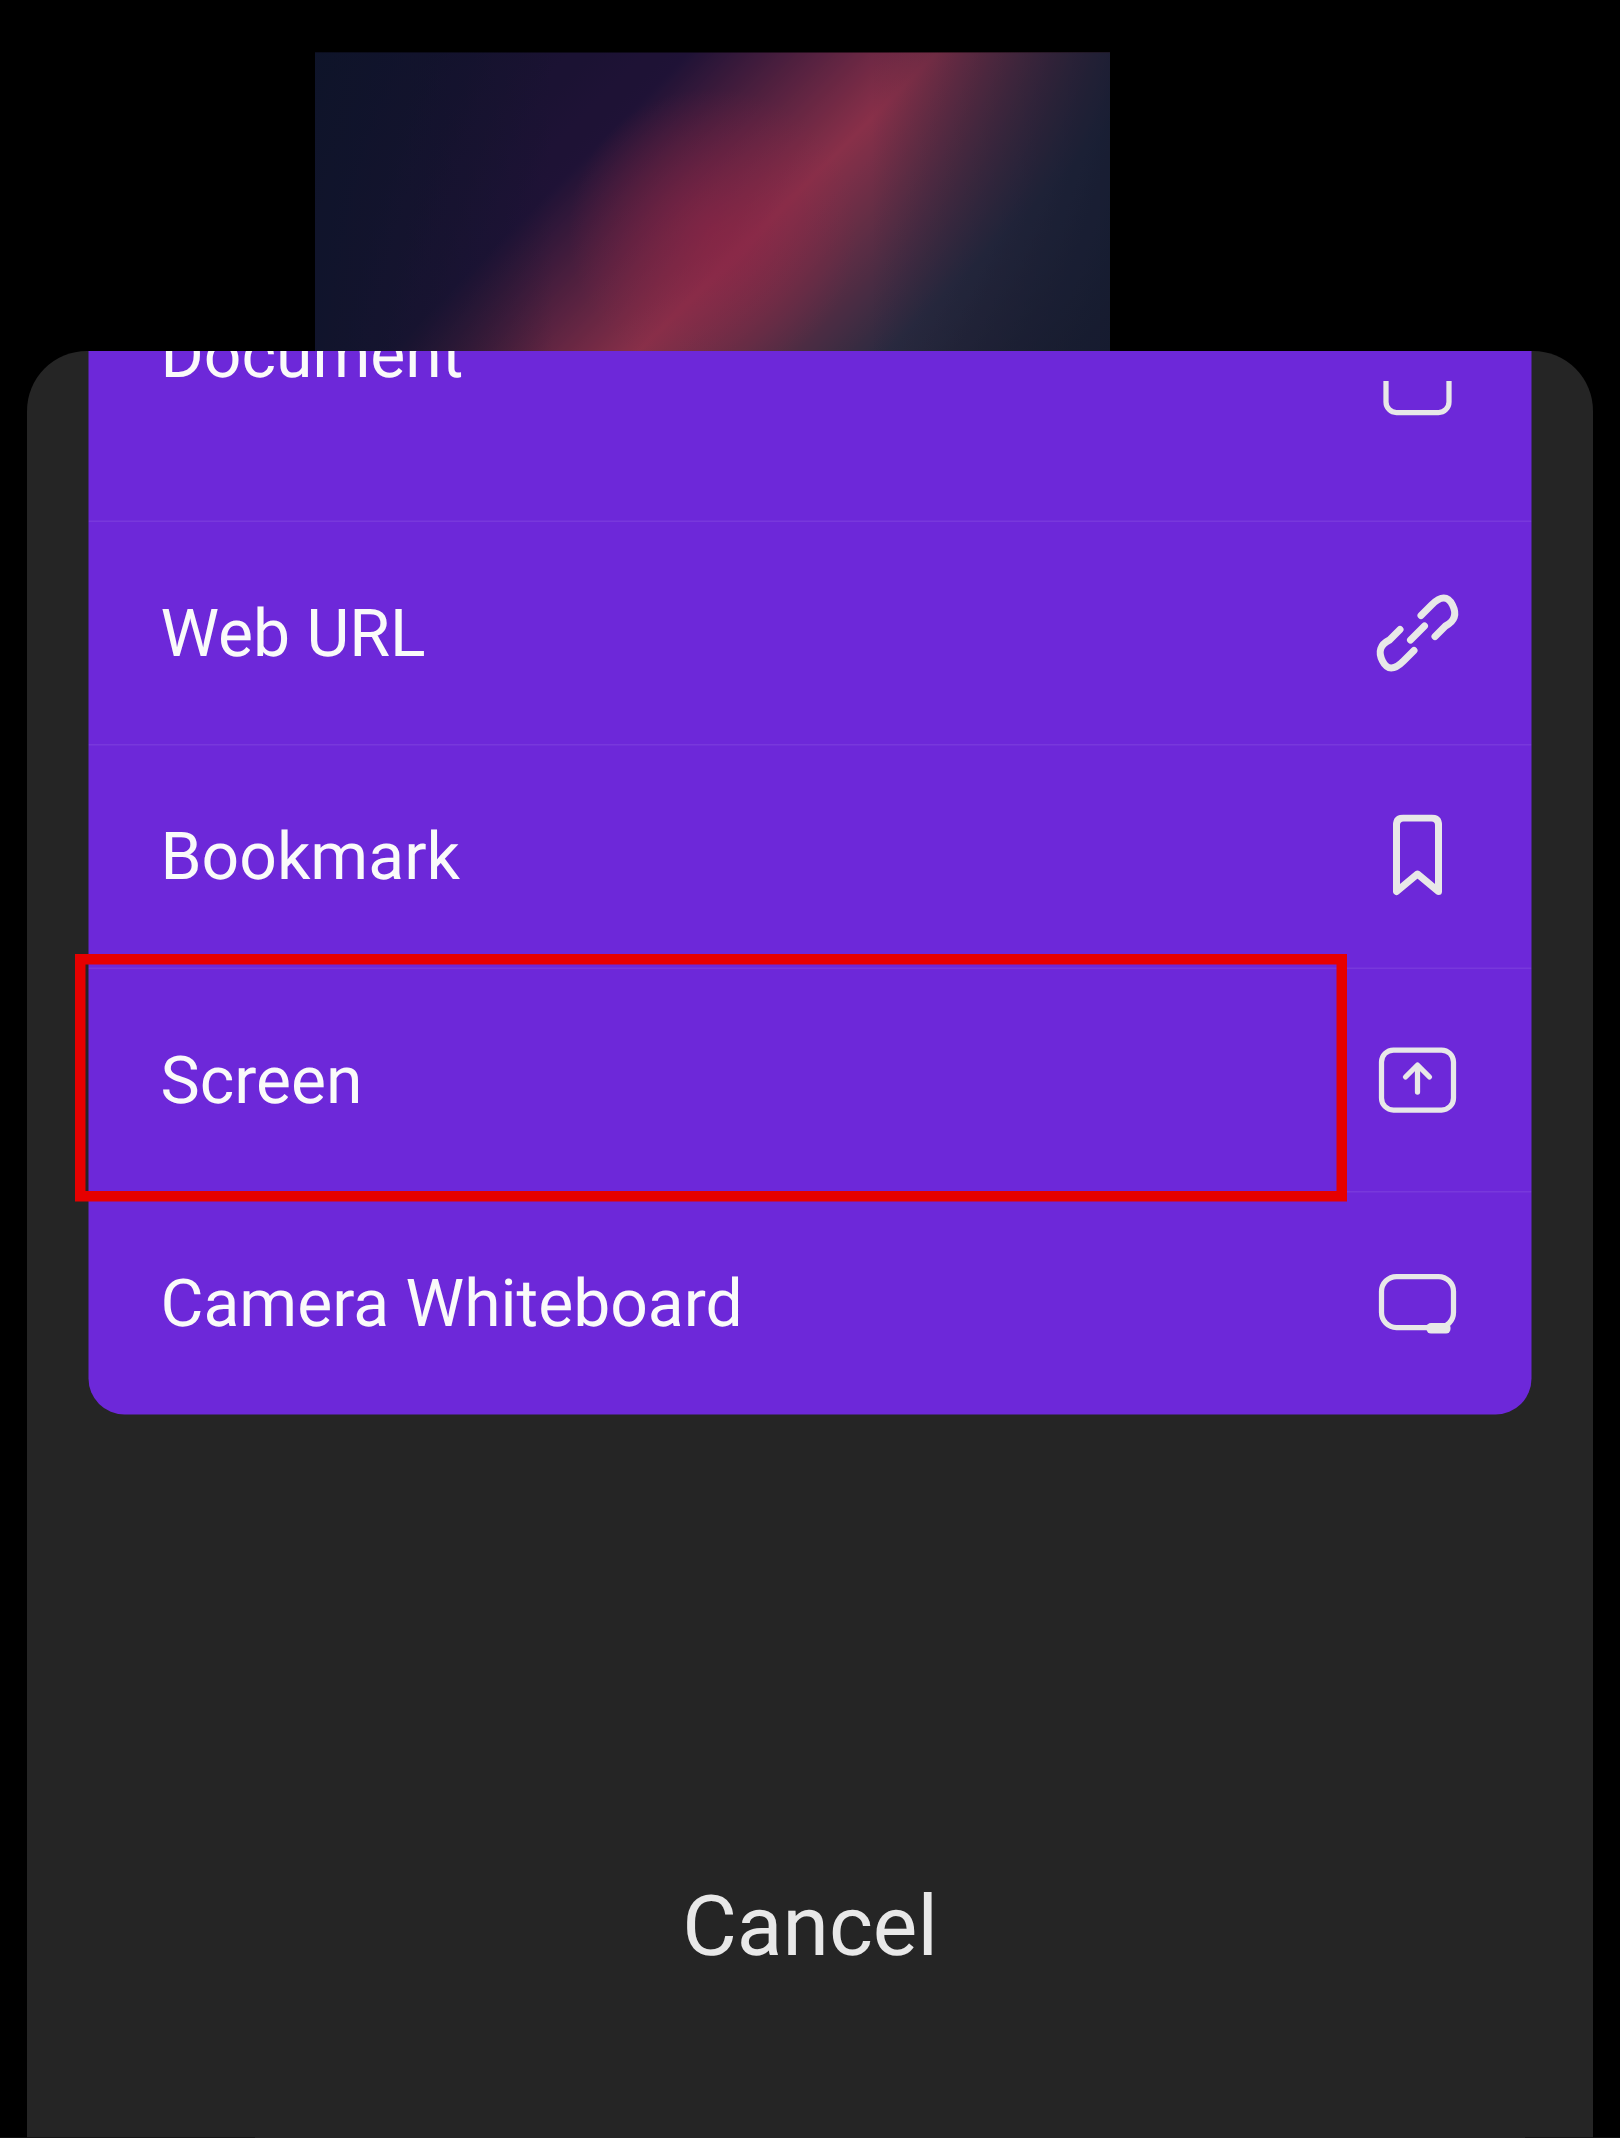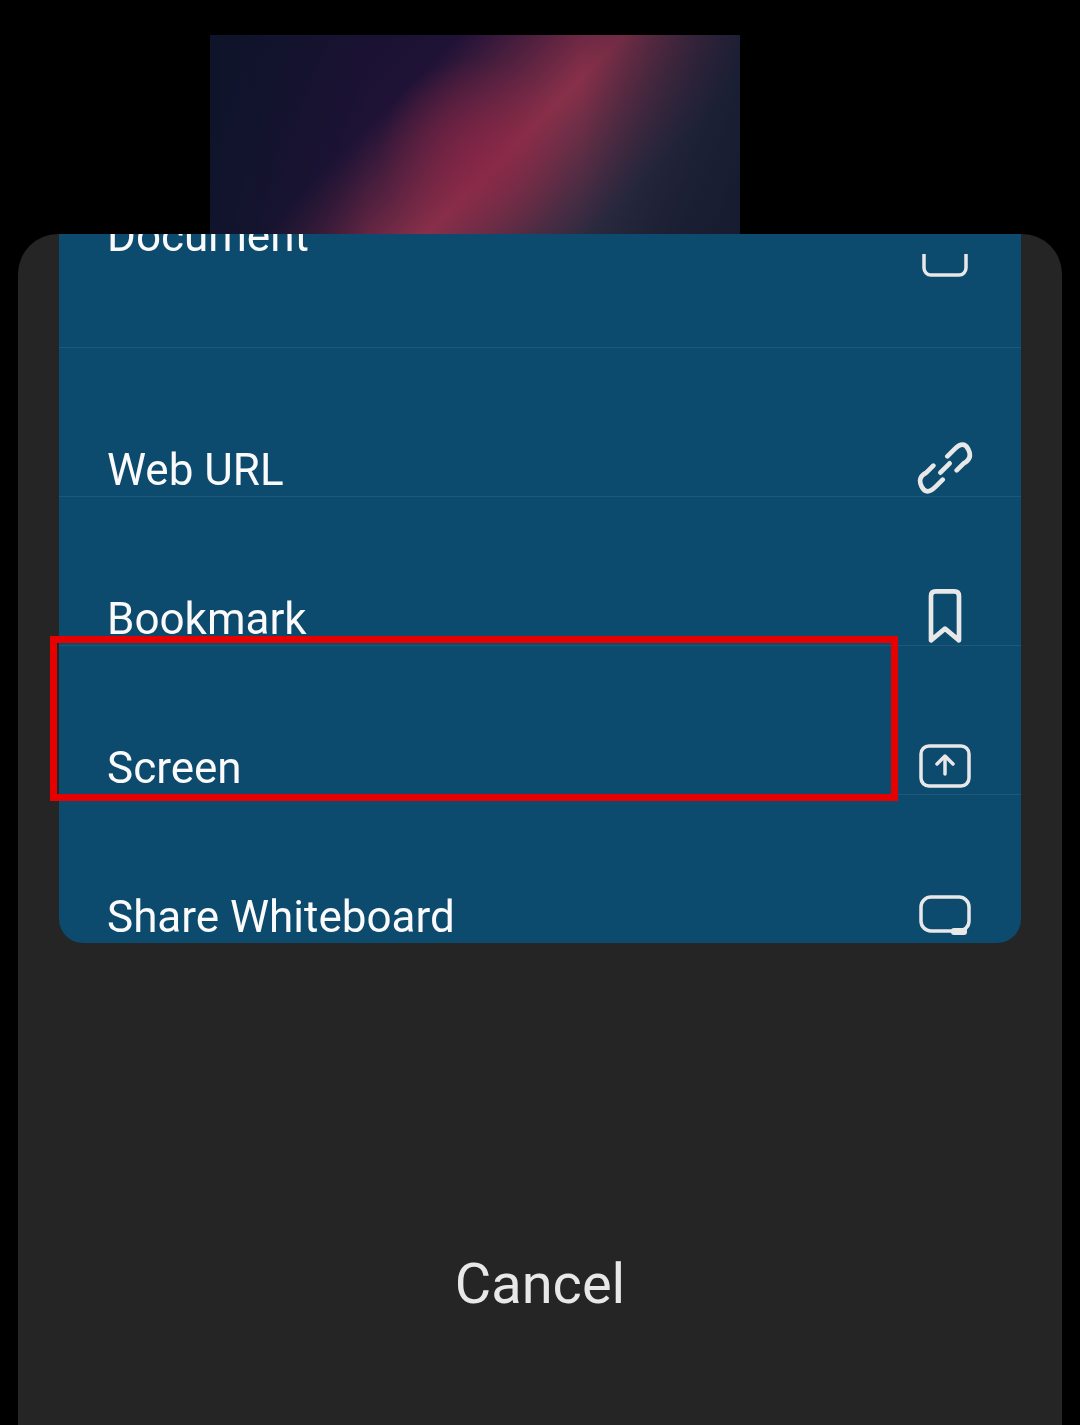--- a/index.html
+++ b/index.html
@@ -44,28 +44,28 @@
       left: 18px;
       right: 18px;
       bottom: 0;
       background: #252525;
       border-radius: 40px 40px 0 0;
       z-index: 2;
       overflow: hidden;
       padding-top: 0;
     }
     .options-container {
-      background: #0c4a6e;
+      background: #6d28d9;
       margin: 0 41px;
       border-radius: 0 0 24px 24px;
       overflow: hidden;
     }
     .option-row {
       display: flex;
-      align-items: flex-end;
+      align-items: center;
       justify-content: space-between;
       height: 149px;
       padding: 0 48px;
       border-top: 1px solid rgba(255,255,255,0.08);
     }
     .option-row:first-child {
       border-top: none;
       height: 113px;
       align-items: flex-start;
       padding-top: 0;
@@ -160,21 +160,21 @@
         <svg viewBox="0 0 56 48" fill="none" stroke="#e8e8e8" stroke-width="3.5" stroke-linecap="round" stroke-linejoin="round">
           <rect x="4" y="4" width="48" height="40" rx="8"></rect>
           <path d="M28 32 L28 16"></path>
           <path d="M20 22 L28 14 L36 22"></path>
         </svg>
       </span>
     </div>
 
 
     <div class="option-row">
-      <span class="option-label">Share Whiteboard</span>
+      <span class="option-label">Camera Whiteboard</span>
       <span class="option-icon">
         <svg viewBox="0 0 56 48" fill="none" stroke="#e8e8e8" stroke-width="3.5" stroke-linejoin="round">
           <rect x="4" y="6" width="48" height="34" rx="10"></rect>
           <rect x="34" y="37" width="16" height="7" rx="3" fill="#e8e8e8" stroke="none"></rect>
         </svg>
       </span>
     </div>
 
   </div>
 

